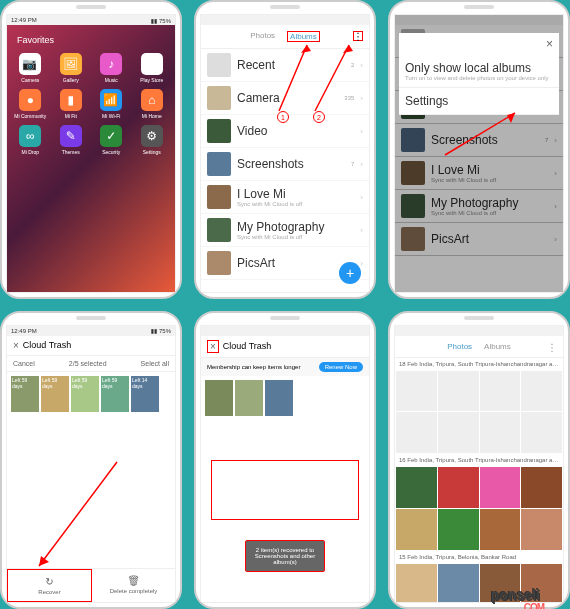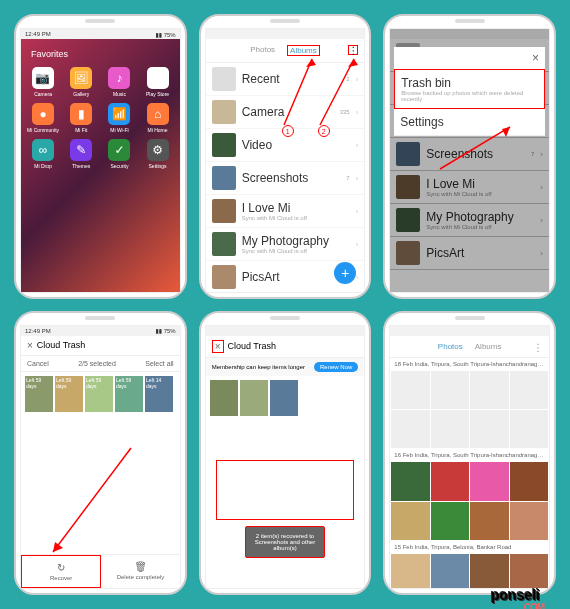--- a/index.html
+++ b/index.html
@@ -1,17 +1,17 @@
 <!DOCTYPE html>
 <html><head>
 <meta charset="utf-8">
 <style>
 *{margin:0;padding:0;box-sizing:border-box;font-family:-apple-system,Helvetica,Arial,sans-serif}
 body{background:#2aa8a8;width:570px;height:609px;position:relative;overflow:hidden}
-.grid{display:grid;grid-template-columns:repeat(3,1fr);grid-template-rows:repeat(2,1fr);gap:12px;padding:14px;width:570px;height:609px}
+.grid{display:grid;grid-template-columns:repeat(3,1fr);grid-template-rows:repeat(2,1fr);gap:12px;width:570px;height:609px}
 .phone{background:#fff;border:2px solid #ccc;border-radius:20px;position:relative;overflow:hidden;display:flex;flex-direction:column}
 .phone::before{content:"";position:absolute;top:3px;left:50%;transform:translateX(-50%);width:30px;height:4px;background:#ddd;border-radius:2px}
 .screen{margin:12px 4px 4px;flex:1;background:#fff;border:1px solid #eee;overflow:hidden;display:flex;flex-direction:column;font-size:8px;position:relative}
 .statusbar{height:10px;background:rgba(0,0,0,.05);display:flex;justify-content:space-between;align-items:center;padding:0 4px;font-size:6px;color:#333}
 
 .home{background:linear-gradient(135deg,#b83252,#4a1a3a,#e85a3a);flex:1;padding:6px;color:#fff}
 .fav{font-size:9px;margin:4px 0 8px 4px}
 .icons{display:grid;grid-template-columns:repeat(4,1fr);gap:6px}
 .aicon{display:flex;flex-direction:column;align-items:center;gap:2px}
 .aicon .box{width:22px;height:22px;border-radius:5px;display:flex;align-items:center;justify-content:center;font-size:12px}
@@ -46,21 +46,21 @@
 .bbtn.hl{border:1.5px solid red}
 .banner{display:flex;justify-content:space-between;align-items:center;padding:4px 6px;font-size:6px;background:#f8f8f8}
 .renew{background:#2196f3;color:#fff;padding:2px 6px;border-radius:8px;font-size:6px}
 .toast{position:absolute;bottom:30px;left:50%;transform:translateX(-50%);background:#666;color:#fff;padding:6px;font-size:6px;border-radius:2px;width:80px;text-align:center;border:1px solid red}
 .emptybox{border:1.5px solid red;height:60px;margin:40px 10px 20px}
 
 .dates{flex:1;overflow:hidden}
 .dhead{font-size:6px;color:#666;padding:3px 4px;white-space:nowrap;overflow:hidden;text-overflow:ellipsis}
 .dgrid{display:grid;grid-template-columns:repeat(4,1fr);gap:1px;padding:1px}
 .dcell{aspect-ratio:1;background:#eee}
-.logo{position:absolute;bottom:6px;right:30px;font-size:14px;font-weight:bold;color:#000000;text-shadow:1px 1px 0 #333,-1px -1px 0 #333}
+.logo{position:absolute;bottom:6px;right:30px;font-size:14px;font-weight:bold;color:#404040;text-shadow:1px 1px 0 #333,-1px -1px 0 #333}
 .logo2{position:absolute;bottom:-4px;right:26px;font-size:10px;font-weight:bold;color:#ff5a5a;letter-spacing:-1px}
 .circ{position:absolute;border:1.5px solid red;border-radius:50%;width:12px;height:12px;display:flex;align-items:center;justify-content:center;font-size:7px;color:red;background:#fff}
 svg.ar{position:absolute;pointer-events:none}
 </style>
 </head>
 <body>
 
 <div class="grid">
 
 <div class="phone">
@@ -273,23 +273,23 @@
               <div class="aname">PicsArt</div>
             </div>
             <span class="asub"></span>
             <span class="chev">›</span>
           </div>
         </div>
     <div class="overlay">
       <div class="sheet">
         <div style="text-align:right;padding:4px 6px"><span style="font-size:12px;color:#666">×</span></div>
         <div id="sheet3">
-              <div class="sitem hl">
-                <div class="aname">Trash bin</div>
-                <div class="asub">Browse backed up photos which were deleted recently</div>
+              <div class="sitem">
+                <div class="aname">Only show local albums</div>
+                <div class="asub">Turn on to view and delete photos on your device only</div>
               </div>
               <div class="sitem">
                 <div class="aname">Settings</div>
               </div>
             </div>
       </div>
       <svg class="ar" style="top:90px;left:40px" width="100" height="60">
             <line x1="10" y1="50" x2="80" y2="8" stroke="red" stroke-width="1.5"></line>
             <polygon points="80,8 72,10 76,18" fill="red"></polygon>
           </svg>

